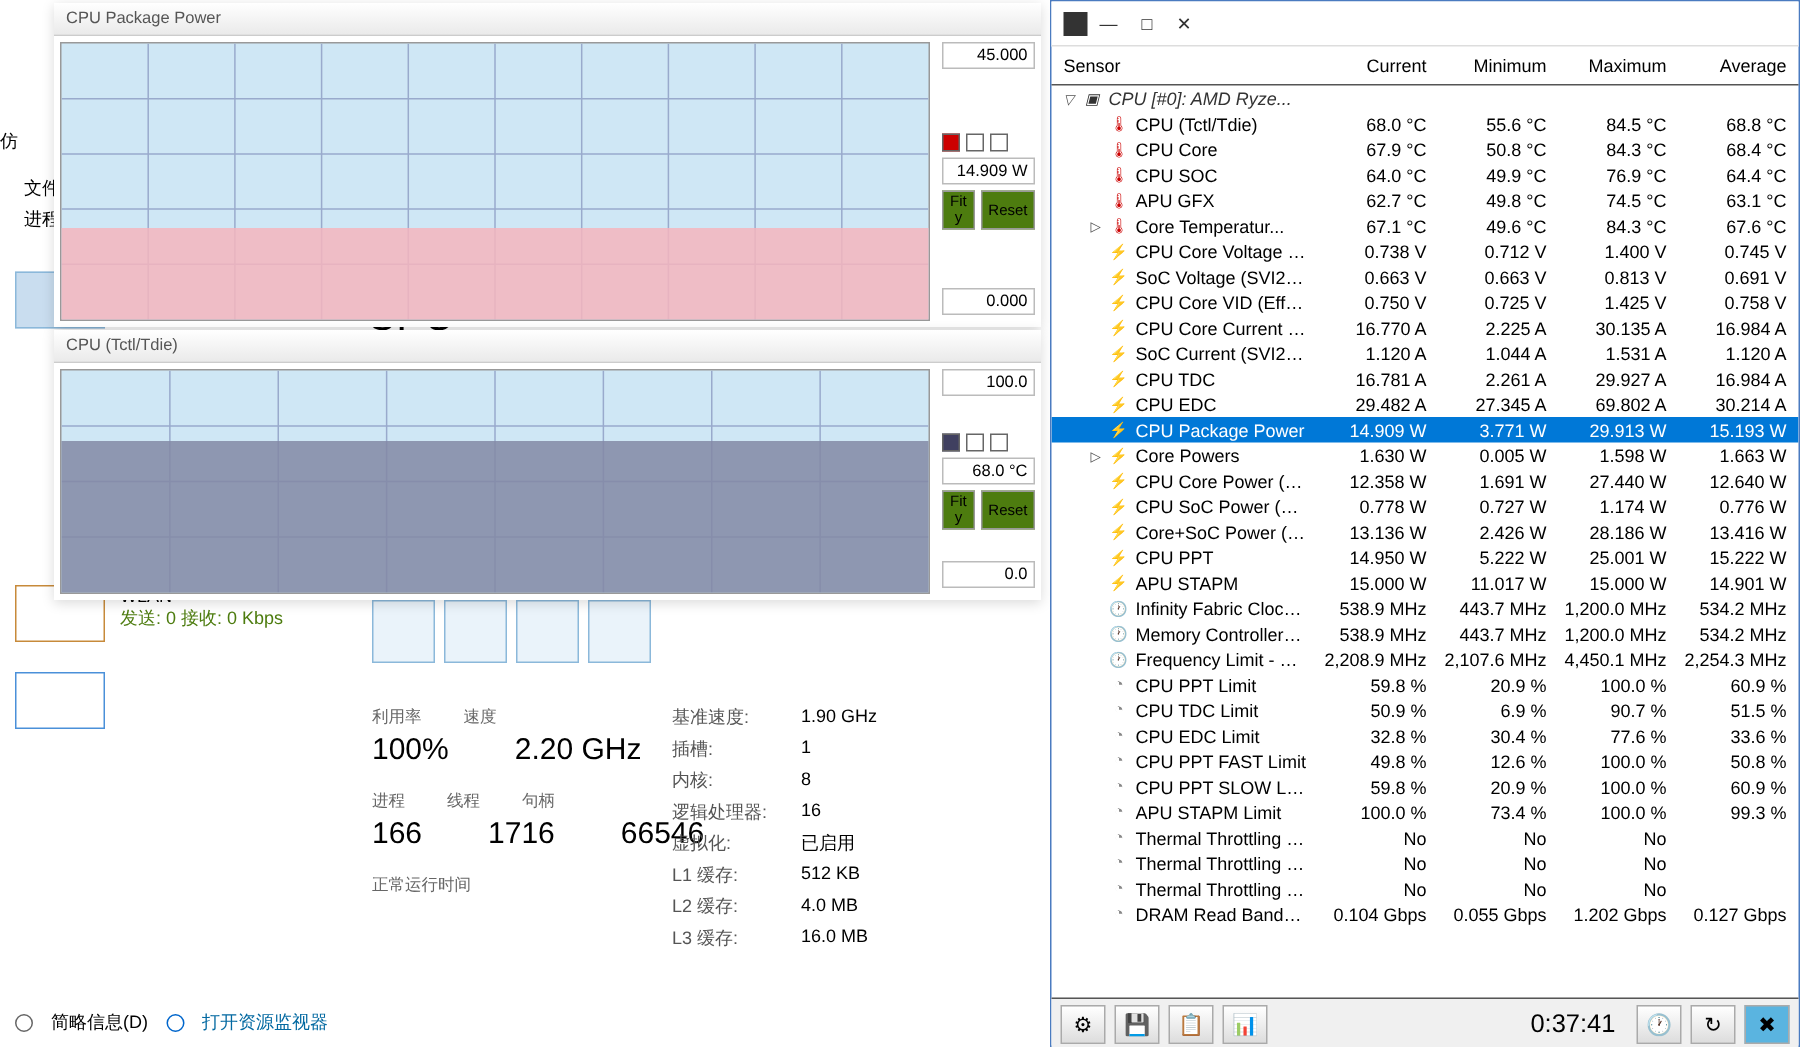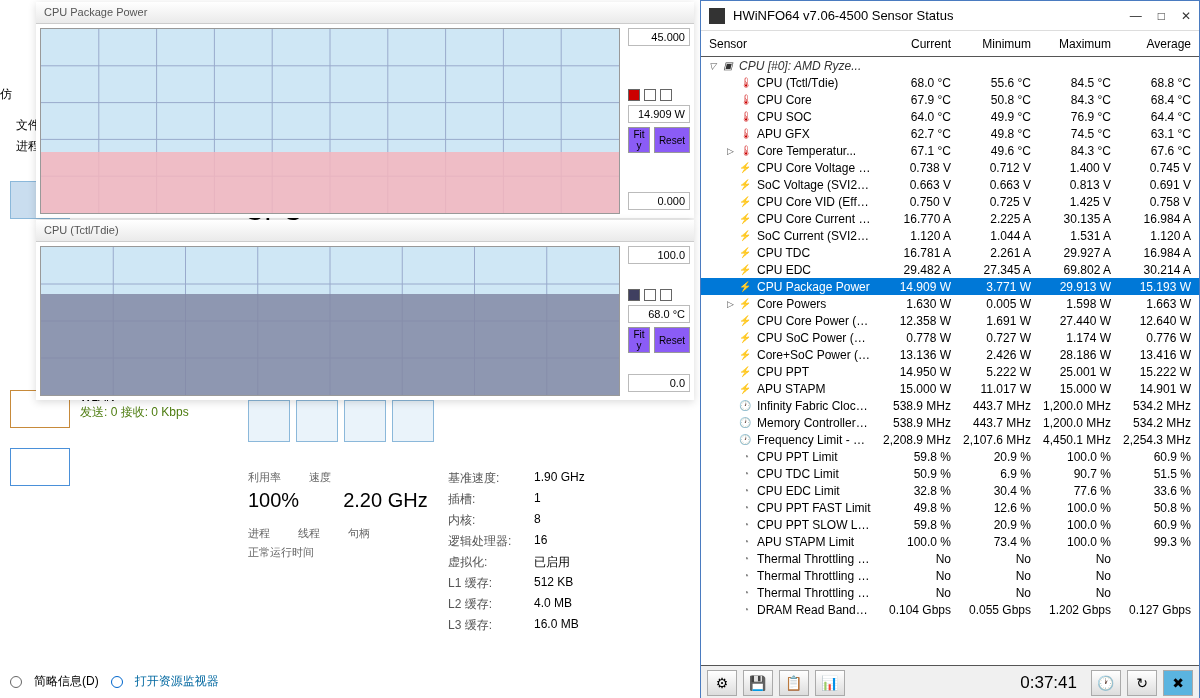--- a/index.html
+++ b/index.html
@@ -35,21 +35,21 @@
 .graph-title{background:linear-gradient(180deg,#fff,#eaeaea);height:22px;padding:4px 8px;font-size:11px;color:#555;border-bottom:1px solid #ccc}
 .graph-body{display:flex;height:calc(100% - 22px)}
 .graph-plot{flex:1;background:#cfe7f5;border:1px solid #999;margin:4px;position:relative}
 .graph-fill{position:absolute;left:0;right:0;background:#f5b5bd;opacity:.85}
 .graph-fill2{position:absolute;left:0;right:0;background:#8288a5;opacity:.85}
 .graph-right{width:70px;padding:4px;display:flex;flex-direction:column;justify-content:space-between}
 .graph-val{border:1px solid #bbb;padding:2px 4px;font-size:11px;text-align:right;background:#fff;margin-bottom:4px}
 .graph-legend{display:flex;gap:4px;margin-bottom:4px}
 .graph-legend div{width:12px;height:12px;border:1px solid #666}
 .graph-btns{display:flex;gap:4px}
-.graph-btns button{font-size:10px;padding:1px 4px;border:1px solid #999;background:#8b5cf6}
+.graph-btns button{font-size:10px;padding:1px 4px;border:1px solid #999;background:#4d7c0f}
 .hwinfo{position:absolute;left:700px;top:0;width:500px;height:698px;background:#fff;border:1px solid #4a7bc0}
 .hw-title{height:30px;background:#fff;display:flex;align-items:center;padding:0 8px;gap:8px;border-bottom:1px solid #ddd}
 .hw-title .icon{width:16px;height:16px;background:#333}
 .hw-title .txt{flex:1;font-size:13px}
 .hw-title .btns{display:flex;gap:16px;font-size:14px;color:#333}
 .hw-head{height:26px;display:flex;align-items:center;padding:0 8px;border-bottom:1px solid #555;font-size:12px}
 .hw-head>div:first-child{flex:1}
 .hw-head .col{width:80px;text-align:right}
 .hw-body{height:608px;overflow:hidden}
 .hw-row{display:flex;align-items:center;height:17px;padding:0 8px;font-size:11px}
@@ -113,20 +113,25 @@
     </div>
     <div class="valgroup">
       <span class="val">100%</span>
       <span class="val">2.20 GHz</span>
     </div>
     <div class="row">
       <span class="lbl">进程</span>
       <span class="lbl">线程</span>
       <span class="lbl">句柄</span>
     </div>
+    <div class="valgroup">
+      <span class="val">166</span>
+      <span class="val">1716</span>
+      <span class="val">66546</span>
+    </div>
     <div class="lbl">正常运行时间</div>
   </div>
 
   <div class="tm-right-stats">
     <div class="r">
         <span class="rl">基准速度:</span>
         <span>1.90 GHz</span>
       </div>
     <div class="r">
         <span class="rl">插槽:</span>
@@ -243,21 +248,20 @@
         </div>
       </div>
       <div class="graph-val">0.0</div>
     </div>
   </div>
 </div>
 
 <div class="hwinfo">
   <div class="hw-title">
     <span class="icon"></span>
-    <span class="txt">HWiNFO64 v7.06-4500 Sensor Status</span>
     <span class="btns">
       <span>—</span>
       <span>□</span>
       <span>✕</span>
     </span>
   </div>
   <div class="hw-head">
     <div>Sensor</div>
     <div class="col">Current</div>
     <div class="col">Minimum</div>

